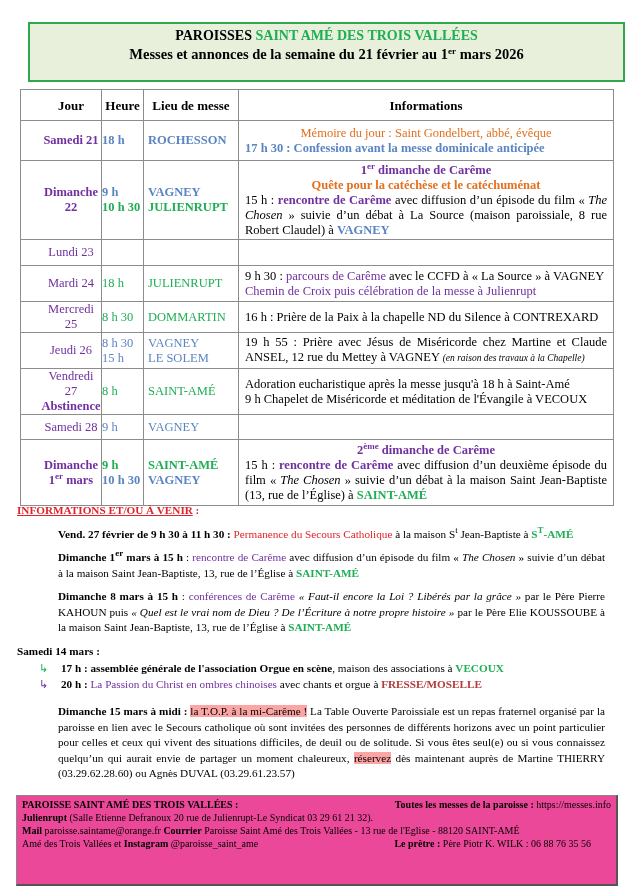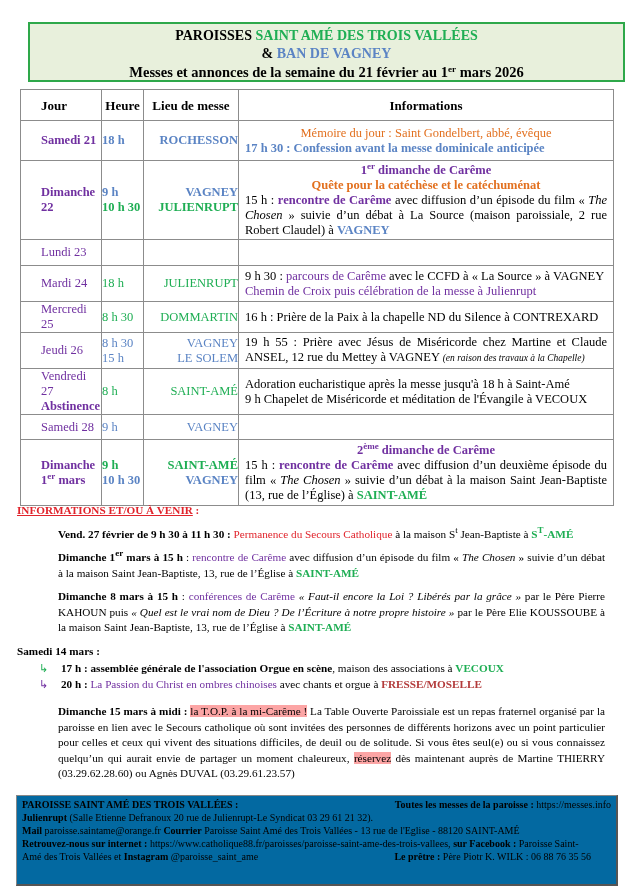--- a/index.html
+++ b/index.html
@@ -21,23 +21,23 @@
     sup { font-size: 9px; line-height: 0; vertical-align: 5px; }
 
     table.masses {
       position: absolute; left: 20px; top: 89px; width: 594px;
       border-collapse: collapse; font-size: 12.5px; line-height: 15px;
     }
     table.masses td, table.masses th {
       border: 1px solid #8c8c8c; vertical-align: middle;
     }
     table.masses th { font-weight: bold; height: 31px; font-size: 13px; }
-    .col-jour { width: 81px; text-align: left; padding-left: 20px; }
+    .col-jour { width: 81px; text-align: center; padding-left: 20px; }
     .col-heure { width: 42px; }
-    .col-lieu { width: 95px; text-align: right; padding-left: 4px; }
+    .col-lieu { width: 95px; text-align: left; padding-left: 4px; }
     .col-info { text-align: left; padding: 1px 6px; }
     .center { text-align: center; }
     .justify { text-align: justify; }
     .bold { font-weight: bold; }
     .italic { font-style: italic; }
     .small-it { font-style: italic; font-size: 9.5px; }
     .row-sep-thick td { border-top: 3px solid #c8c8c8; }
 
     .infos {
       position: absolute; left: 17px; top: 503px; width: 588px;
@@ -45,34 +45,31 @@
     }
     .infos .title { color: #e0232b; font-weight: bold; text-decoration: underline; margin-bottom: 8px; }
     .infos p { margin-bottom: 8px; text-align: justify; margin-left: 41px; }
     .infos ul { list-style: none; margin-left: 22px; margin-bottom: 8px; }
     .infos li { display: flex; align-items: center; }
     .arrow-icon { display: inline-block; width: 14px; margin-right: 8px; font-size: 11px; }
     .hl { background: #fca5a5; }
 
     .footer-box {
       position: absolute; left: 16px; top: 795px; width: 602px; height: 91px;
-      background: #0369a1; border: 1px solid #888; border-right: 2px solid #555; border-bottom: 2px solid #555;
+      background: #ec4899; border: 1px solid #888; border-right: 2px solid #555; border-bottom: 2px solid #555;
       font-size: 10px; line-height: 13px; padding: 2px 5px;
     }
     .footer-row { display: flex; justify-content: space-between; white-space: nowrap; }
   </style>
 </head>
 <body>
 
 <div class="header-box">
   <div>
     <span>PAROISSES </span><span class="c-green">SAINT AMÉ DES TROIS VALLÉES</span>
-  </div>
-  <div>
-    <span>&amp; </span><span class="c-blue">BAN DE VAGNEY</span>
   </div>
   <div style="font-size:14.5px;">
     <span>Messes et annonces de la semaine du 21 février au 1</span><sup>er</sup><span> mars 2026</span>
   </div>
 </div>
 
 <table class="masses">
   <tbody>
       <tr>
     <th class="col-jour">Jour</th>
@@ -97,21 +94,21 @@
       <div class="c-blue">9 h</div>
       <div class="c-green">10 h 30</div>
     </td>
     <td class="col-lieu bold">
       <div class="c-blue">VAGNEY</div>
       <div class="c-green">JULIENRUPT</div>
     </td>
     <td class="col-info">
       <div class="center c-purple bold"><span>1</span><sup>er</sup><span> dimanche de Carême</span></div>
       <div class="center c-orange bold">Quête pour la catéchèse et le catéchuménat</div>
-      <div class="justify"><span>15 h : </span><span class="c-purple bold">rencontre de Carême</span><span> avec diffusion d’un épisode du film « </span><span class="italic">The Chosen</span><span> » suivie d’un débat à La Source (maison paroissiale, 2 rue Robert Claudel) à </span><span class="c-blue bold">VAGNEY</span></div>
+      <div class="justify"><span>15 h : </span><span class="c-purple bold">rencontre de Carême</span><span> avec diffusion d’un épisode du film « </span><span class="italic">The Chosen</span><span> » suivie d’un débat à La Source (maison paroissiale, 8 rue Robert Claudel) à </span><span class="c-blue bold">VAGNEY</span></div>
     </td>
   </tr>
 
   <tr class="row-sep-thick" style="height:26px;">
     <td class="col-jour c-purple">Lundi 23</td>
     <td class="col-heure"></td>
     <td class="col-lieu"></td>
     <td class="col-info"></td>
   </tr>
 
@@ -218,18 +215,17 @@
   </p>
 </div>
 
 <div class="footer-box">
   <div class="footer-row">
     <b>PAROISSE SAINT AMÉ DES TROIS VALLÉES :</b>
     <span><b>Toutes les messes de la paroisse :</b><span> https://messes.info</span></span>
   </div>
   <div><b>Julienrupt</b><span> (Salle Etienne Defranoux 20 rue de Julienrupt-Le Syndicat 03 29 61 21 32).</span></div>
   <div><b>Mail</b><span> paroisse.saintame@orange.fr  </span><b>Courrier</b><span> Paroisse Saint Amé des Trois Vallées - 13 rue de l'Eglise - 88120 SAINT-AMÉ</span></div>
-  <div style="white-space:nowrap;"><b>Retrouvez-nous sur internet :</b><span> https://www.catholique88.fr/paroisses/paroisse-saint-ame-des-trois-vallees, </span><b>sur Facebook :</b><span> Paroisse Saint-</span></div>
   <div class="footer-row">
     <span><span>Amé des Trois Vallées et </span><b>Instagram</b><span> @paroisse_saint_ame</span></span>
     <span style="padding-right:20px;"><b>Le prêtre :</b><span> Père Piotr K. WILK : 06 88 76 35 56</span></span>
   </div>
 </div>
 
 </body></html>

